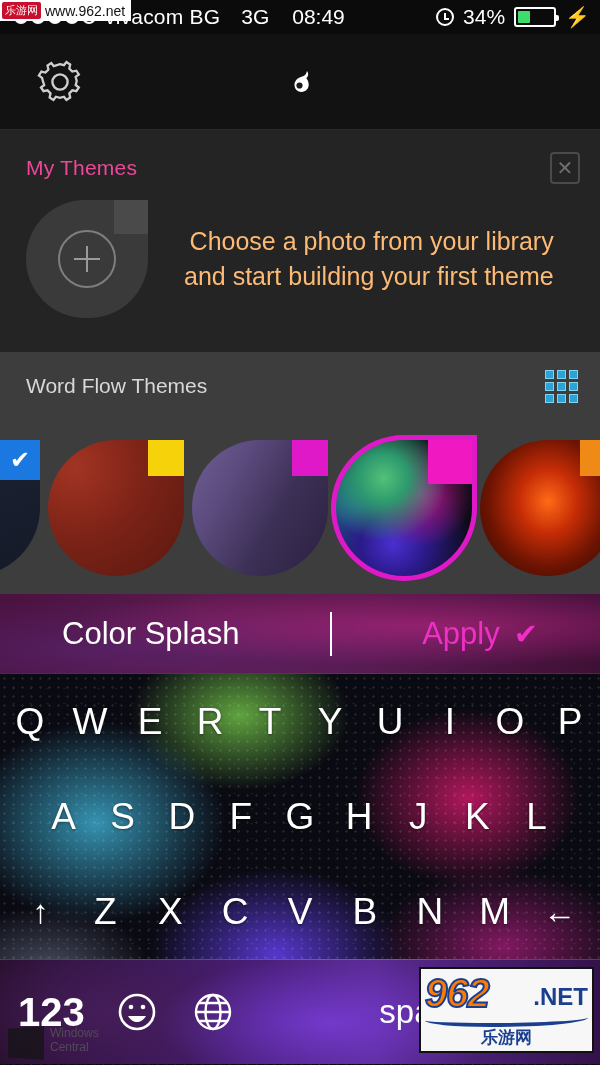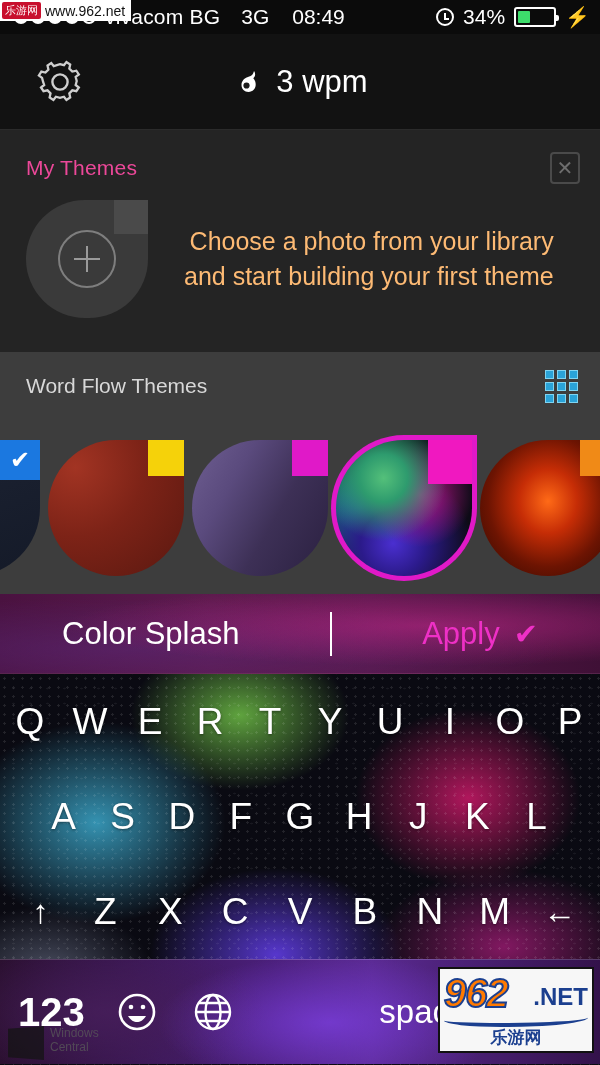--- a/index.html
+++ b/index.html
@@ -132,21 +132,21 @@
   .b123{ font-size:40px; font-weight:700; margin-left:18px; }
   .icon-btn{ width:48px; height:48px; margin-left:28px; }
   .spacekey{ flex:1; text-align:center; font-size:33px; margin-left:10px; }
   .punct{ position:absolute; right:112px; top:18px; font-size:26px; }
   .dot{ position:absolute; right:142px; bottom:26px; width:7px; height:7px; background:#fff; border-radius:50%; }
   .wc-logo{ position:absolute; left:8px; bottom:0; width:86px; height:44px; opacity:.75; }
   .wc-logo .sq{ position:absolute; left:0; bottom:4px; width:36px; height:34px; background:#141414;
      clip-path:polygon(0 8%,100% 0,100% 100%,0 92%); }
   .wc-logo .txt{ position:absolute; left:42px; bottom:10px; font-size:12px; color:#5a5a5a; }
 
-  .wm-br{ position:absolute; right:6px; bottom:12px; width:156px; height:86px; z-index:30; }
+  .wm-br{ position:absolute; right:6px; bottom:12px; width:175px; height:86px; z-index:30; }
   .wm-br .box{ position:absolute; inset:0; background:#f7f7f7; border:2px solid #111; }
   .wm-br .n962{ position:absolute; left:6px; top:4px; font-size:40px; font-weight:700;
      font-style:italic; color:#ff7a00; letter-spacing:-1px; -webkit-text-stroke:2px #1b3f8f; }
   .wm-br .net{ position:absolute; right:6px; top:16px; font-size:24px; font-weight:700; color:#1b3f8f; }
   .wm-br .cn{ position:absolute; left:0; right:0; bottom:4px; text-align:center; font-size:17px;
      font-weight:700; color:#1b3f8f; }
   .wm-br .swoosh{ position:absolute; left:6px; right:6px; bottom:26px; height:16px;
      border-bottom:4px solid #1b3f8f; border-radius:0 0 60% 40%; }
   .pinkmark{ position:absolute; right:62px; bottom:52px; width:58px; height:40px; z-index:25; }
 </style>
@@ -190,21 +190,20 @@
         <circle cx="26" cy="26" r="7.6"></circle>
       </svg>
     </span>
     <div class="wpm">
       <span class="comet">
         <svg viewBox="0 0 30 30" width="30" height="30">
           <path d="M22 4c-1 4-3 5-6 6 -4 1.3-6.5 4.2-6.5 8 0 4 3 7 7 7 4.2 0 7.2-3.2 7.2-7.4 0-3-1-4.6-2.4-6.4 2-1.6 2.6-4.4.7-7.2z" fill="#fff"></path>
           <circle cx="14.5" cy="18.5" r="3.1" fill="#1b1b1b"></circle>
         </svg>
       </span>
-      <span>3 wpm</span>
     </div>
   </div>
 
   <div class="mythemes">
     <div class="sec-title">My Themes</div>
     <div class="close-btn">✕</div>
     <div class="mt-body">
       <div class="add-thumb">
         <span class="notch"></span>
         <span class="ring"></span>

